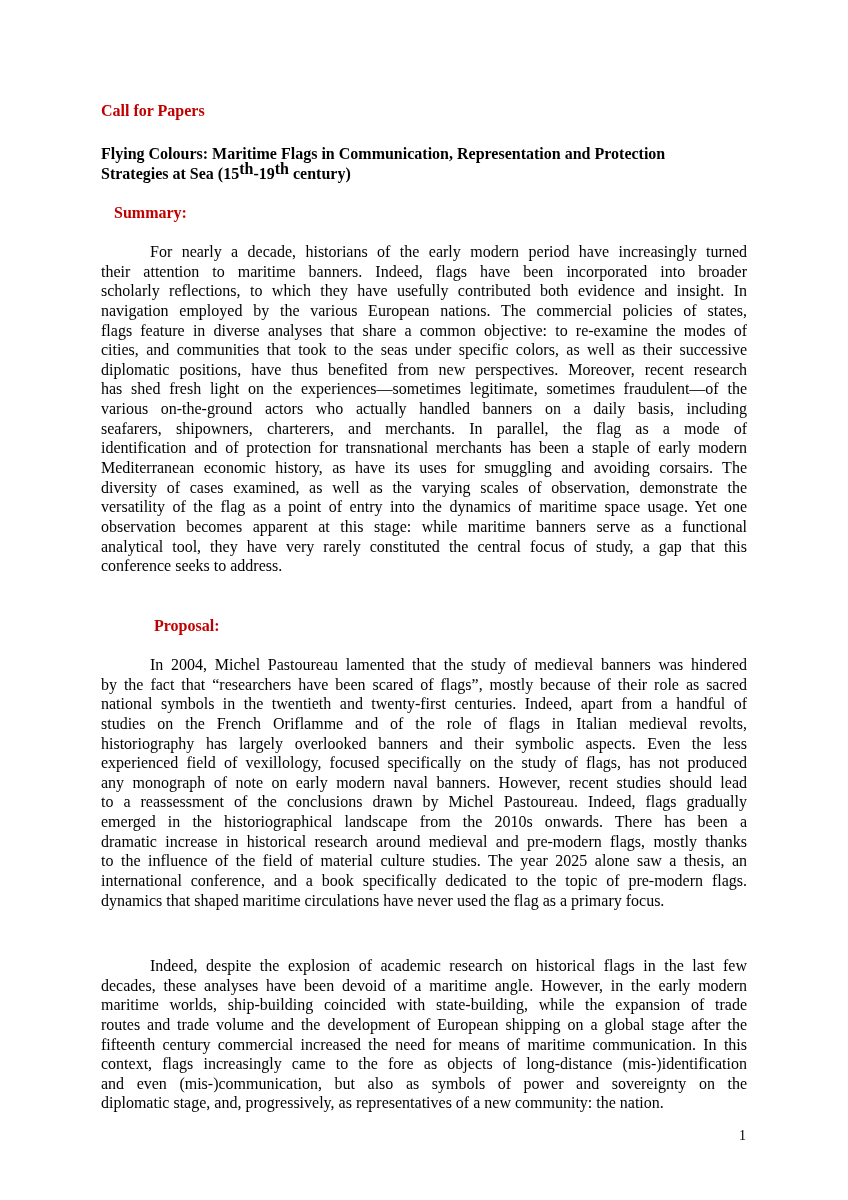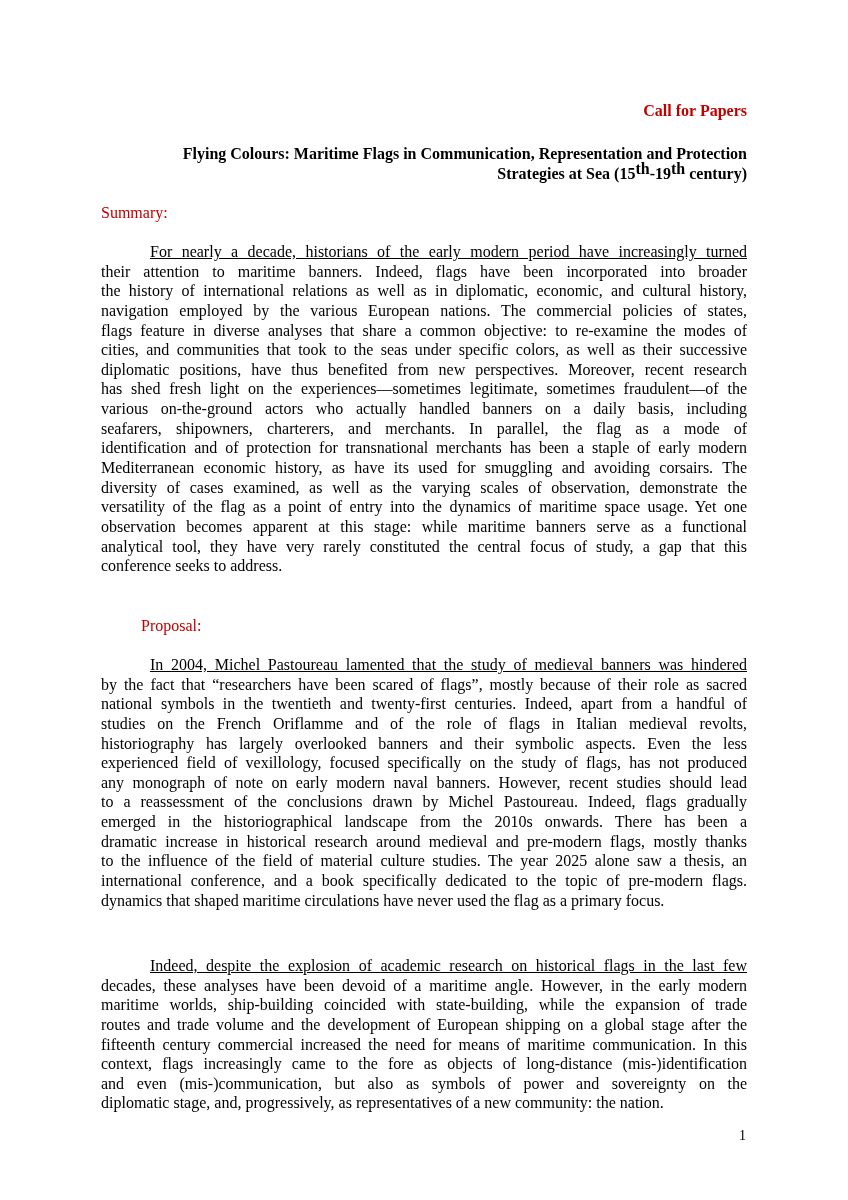--- a/index.html
+++ b/index.html
@@ -1,58 +1,58 @@
 <!DOCTYPE html>
 <html><head>
 <meta charset="utf-8">
 <style>
   html, body { margin: 0; padding: 0; background: #ffffff; }
   body { width: 848px; height: 1200px; position: relative; overflow: hidden;
          font-family: "Liberation Serif", serif; color: #000; }
   .page { position: absolute; left: 101px; top: 0; width: 646px; }
-  .cfp { position: absolute; top: 101px; left: 0; width: 646px; text-align: right;
+  .cfp { position: absolute; top: 101px; left: 0; width: 646px; text-align: left;
          color: #c00000; font-weight: bold; font-size: 16px; line-height: 20px; }
-  .title { position: absolute; top: 144px; left: 0; width: 646px; text-align: right;
+  .title { position: absolute; top: 144px; left: 0; width: 646px; text-align: left;
            font-weight: bold; font-size: 16px; line-height: 20px; }
   .title sup { font-size: 16px; line-height: 0; vertical-align: 5px; }
-  .heading { position: absolute; left: 0; color: #c00000; font-weight: normal;
+  .heading { position: absolute; left: 13px; color: #c00000; font-weight: bold;
              font-size: 16px; line-height: 20px; }
   .para { position: absolute; left: 0; width: 646px; font-size: 16px; }
   .ln { display: block; height: 19.65px; line-height: 19.65px; white-space: nowrap;
         text-align: justify; text-align-last: justify; overflow: hidden; }
   .ln.last { text-align-last: left; }
-  .ln.indent { padding-left: 49px; text-decoration: underline; }
+  .ln.indent { padding-left: 49px; }
   .pagenum { position: absolute; left: 739px; top: 1127px; font-size: 14px; line-height: 18px; }
 </style>
 </head>
 <body>
 
 <div class="page">
   <div class="cfp">Call for Papers</div>
 
   <div class="title">
     <div>Flying Colours: Maritime Flags in Communication, Representation and Protection</div>
     <div><span>Strategies at Sea (15</span><sup>th</sup><span>-19</span><sup>th</sup><span> century)</span></div>
   </div>
 
   <div class="heading" style="top:203px;">Summary:</div>
 
   <div class="para" id="summary" style="top:242px;">
       <span class="ln indent">For nearly a decade, historians of the early modern period have increasingly turned</span>
       <span class="ln">their attention to maritime banners. Indeed, flags have been incorporated into broader</span>
-      <span class="ln">the history of international relations as well as in diplomatic, economic, and cultural history,</span>
+      <span class="ln">scholarly reflections, to which they have usefully contributed both evidence and insight. In</span>
       <span class="ln">navigation employed by the various European nations. The commercial policies of states,</span>
       <span class="ln">flags feature in diverse analyses that share a common objective: to re-examine the modes of</span>
       <span class="ln">cities, and communities that took to the seas under specific colors, as well as their successive</span>
       <span class="ln">diplomatic positions, have thus benefited from new perspectives. Moreover, recent research</span>
       <span class="ln">has shed fresh light on the experiences—sometimes legitimate, sometimes fraudulent—of the</span>
       <span class="ln">various on-the-ground actors who actually handled banners on a daily basis, including</span>
       <span class="ln">seafarers, shipowners, charterers, and merchants. In parallel, the flag as a mode of</span>
       <span class="ln">identification and of protection for transnational merchants has been a staple of early modern</span>
-      <span class="ln">Mediterranean economic history, as have its used for smuggling and avoiding corsairs. The</span>
+      <span class="ln">Mediterranean economic history, as have its uses for smuggling and avoiding corsairs. The</span>
       <span class="ln">diversity of cases examined, as well as the varying scales of observation, demonstrate the</span>
       <span class="ln">versatility of the flag as a point of entry into the dynamics of maritime space usage. Yet one</span>
       <span class="ln">observation becomes apparent at this stage: while maritime banners serve as a functional</span>
       <span class="ln">analytical tool, they have very rarely constituted the central focus of study, a gap that this</span>
       <span class="ln last">conference seeks to address.</span>
     </div>
 
   <div class="heading" style="top:616px;margin-left:40px;">Proposal:</div>
 
   <div class="para" id="prop1" style="top:655px;">

